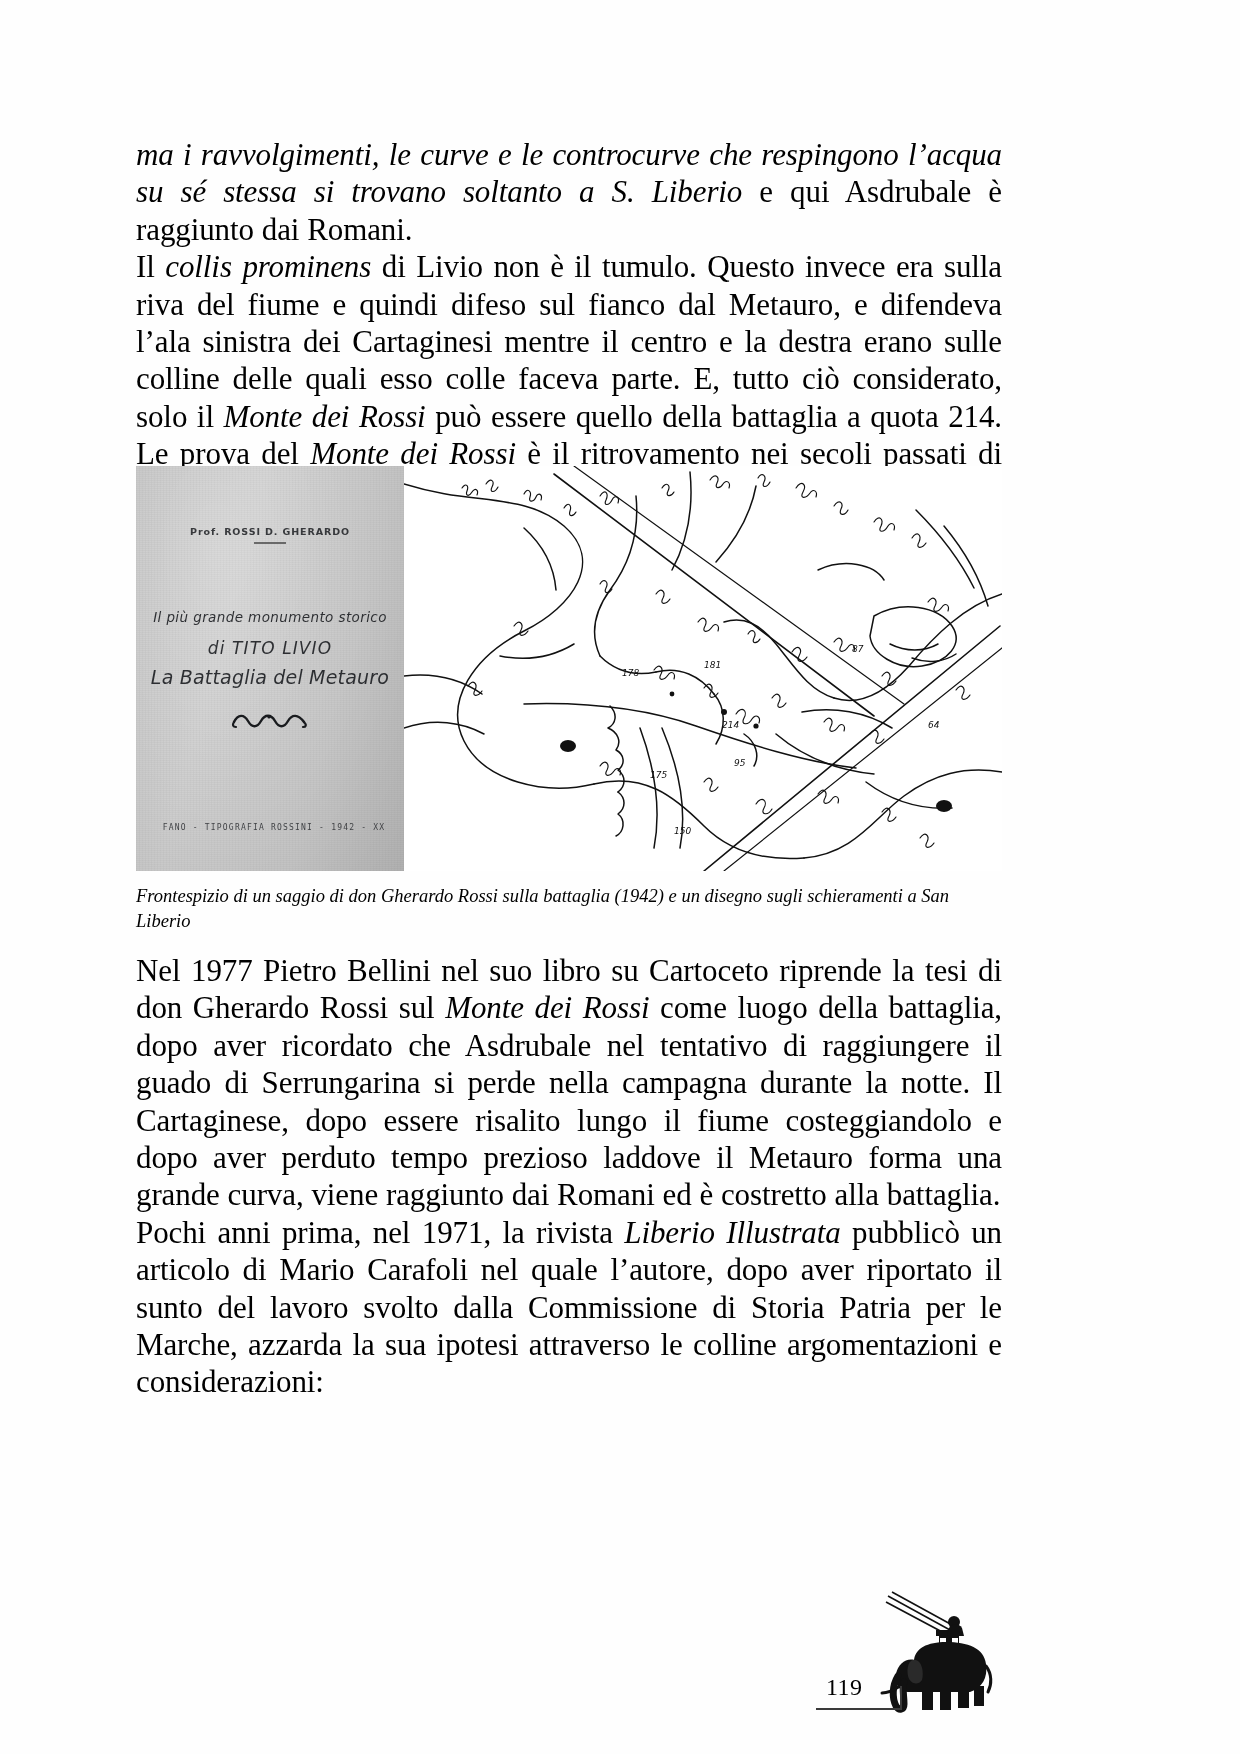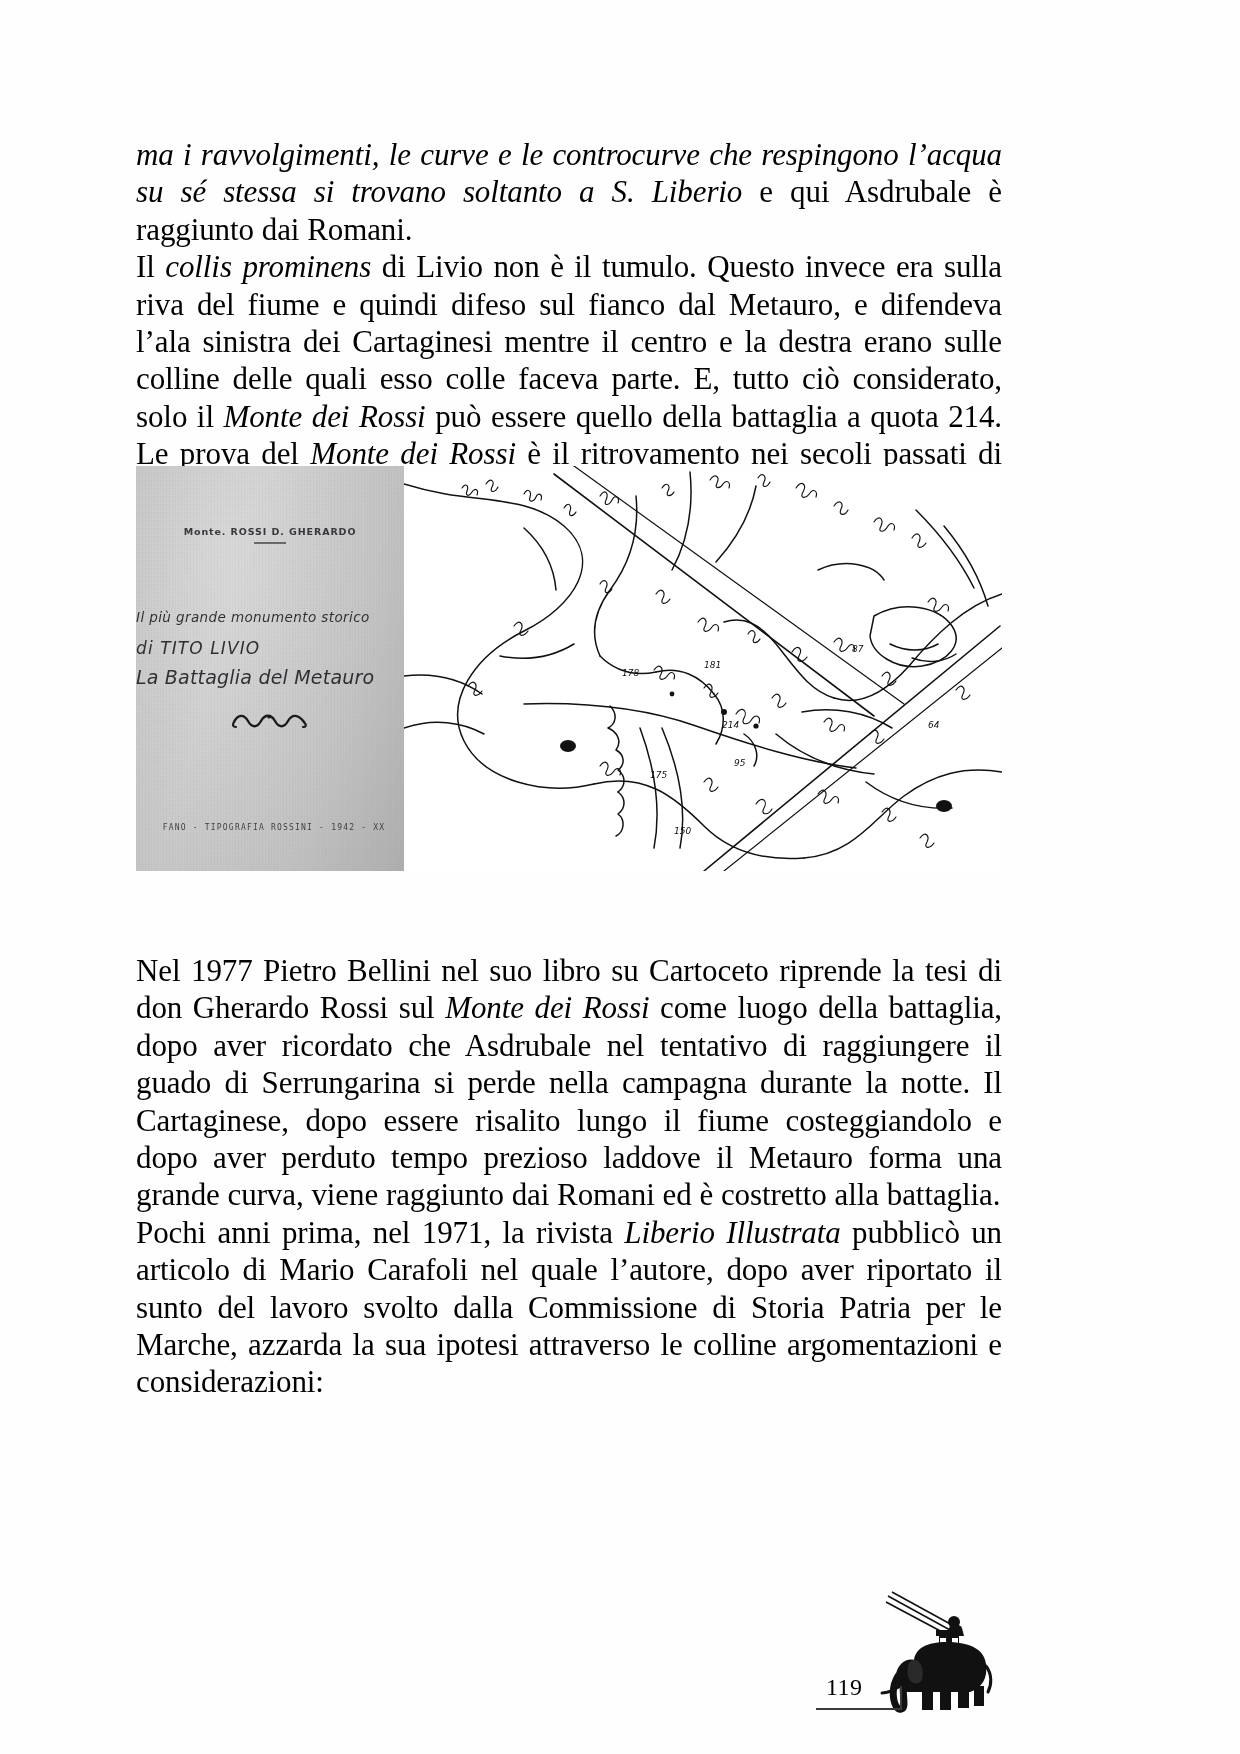--- a/index.html
+++ b/index.html
@@ -100,21 +100,21 @@
     top: 76px;
     width: 32px;
     margin-left: -16px;
     height: 2px;
     background: #333;
     opacity: .65;
   }
   .tp-line1, .tp-line2, .tp-line3 {
     position: absolute;
     left: 0; right: 0;
-    text-align: left;
+    text-align: center;
     font-family: "DejaVu Sans", sans-serif;
     font-style: italic;
     color: #1e2024;
     opacity: .9;
   }
   .tp-line1 { top: 143px; font-size: 13.5px; letter-spacing: .4px; }
   .tp-line2 { top: 172px; font-size: 17px; letter-spacing: 1.1px; }
   .tp-line3 { top: 200px; font-size: 19px; letter-spacing: .2px; }
   .tp-orn {
     position: absolute;
@@ -226,21 +226,21 @@
 
     <p class="para last-line-natural"><span>Il </span><i>collis prominens</i><span> di Livio non è il tumulo. Questo invece era sulla riva del fiume e quindi difeso sul fianco dal Metauro, e difendeva l’ala sinistra dei Cartaginesi mentre il centro e la destra erano sulle colline delle quali esso colle faceva parte. E, tutto ciò considerato, solo il </span><i>Monte dei Rossi</i><span> può essere quello della battaglia a quota 214. Le prova del </span><i>Monte dei Rossi</i><span> è il ritrovamento nei secoli passati di zanne di elefante e gran quantità di ossa umane.</span></p>
 
   </div>
 
   <div class="figure">
     <div class="fig-frame">
 
       <div class="titlepage">
         <div class="tp-noise"></div>
-        <div class="tp-author">Monte. ROSSI D. GHERARDO</div>
+        <div class="tp-author">Prof. ROSSI D. GHERARDO</div>
         <div class="tp-rule"></div>
         <div class="tp-line1">Il più grande monumento storico</div>
         <div class="tp-line2">di TITO LIVIO</div>
         <div class="tp-line3">La Battaglia del Metauro</div>
         <div class="tp-orn">
           <svg viewBox="0 0 80 20" width="80" height="20" aria-hidden="true">
             <path d="M4 12 C8 4, 14 4, 18 11 C22 18, 27 18, 31 11 C35 4, 41 4, 45 11 C49 18, 54 18, 58 11 C62 4, 68 4, 74 12" fill="none" stroke="#1b1d20" stroke-width="2.4" stroke-linecap="round"></path>
             <path d="M4 12 C2 15, 3 17, 6 17" fill="none" stroke="#1b1d20" stroke-width="2.2" stroke-linecap="round"></path>
             <path d="M74 12 C77 15, 76 17, 73 17" fill="none" stroke="#1b1d20" stroke-width="2.2" stroke-linecap="round"></path>
             <circle cx="39" cy="7" r="1.6" fill="#1b1d20"></circle>
@@ -352,20 +352,21 @@
             <text x="270" y="368">150</text>
             <text x="448" y="186">87</text>
             <text x="524" y="262">64</text>
           </g>
         </svg>
       </div>
 
     </div>
   </div>
 
+  <div class="caption">Frontespizio di un saggio di don Gherardo Rossi sulla battaglia (1942) e un disegno sugli schieramenti a San Liberio</div>
 
   <div class="bottom-block">
 
 
     <p class="para last-line-natural"><span>Nel 1977 Pietro Bellini nel suo libro su Cartoceto riprende la tesi di don Gherardo Rossi sul </span><i>Monte dei Rossi</i><span> come luogo della battaglia, dopo aver ricordato che Asdrubale nel tentativo di raggiungere il guado di Serrungarina si perde nella campagna durante la notte. Il Cartaginese, dopo essere risalito lungo il fiume costeggiandolo e dopo aver perduto tempo prezioso laddove il Metauro forma una grande curva, viene raggiunto dai Romani ed è costretto alla battaglia.</span></p>
 
     <p class="para last-line-natural"><span>Pochi anni prima, nel 1971, la rivista </span><i>Liberio Illustrata</i><span> pubblicò un articolo di Mario Carafoli nel quale l’autore, dopo aver riportato il sunto del lavoro svolto dalla Commissione di Storia Patria per le Marche, azzarda la sua ipotesi attraverso le colline argomentazioni e considerazioni:</span></p>
 
   </div>
 

